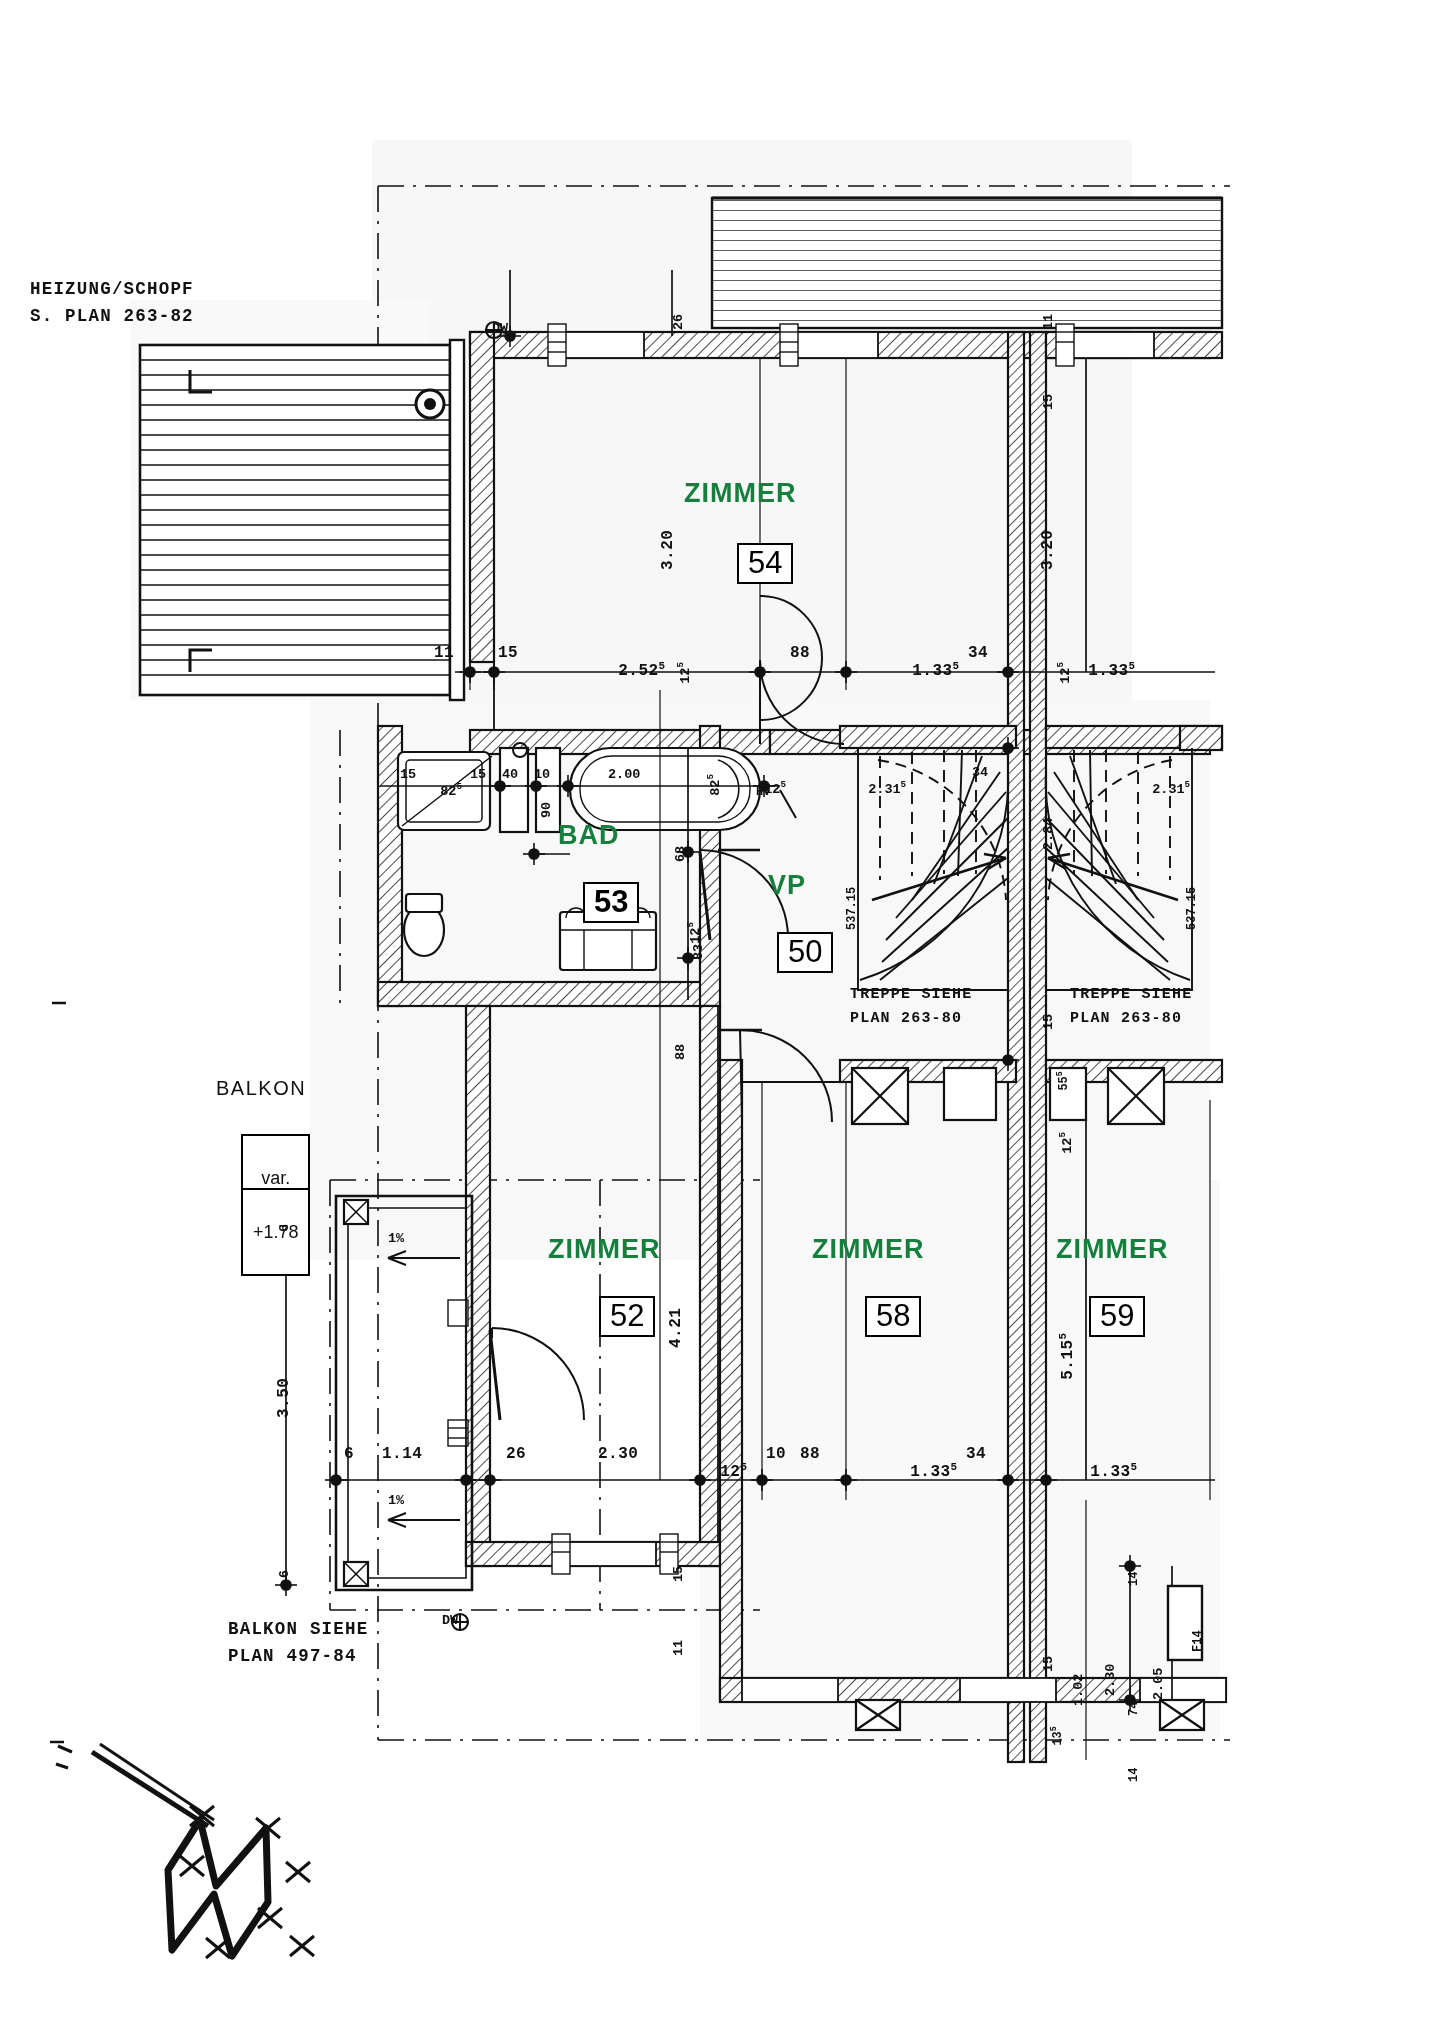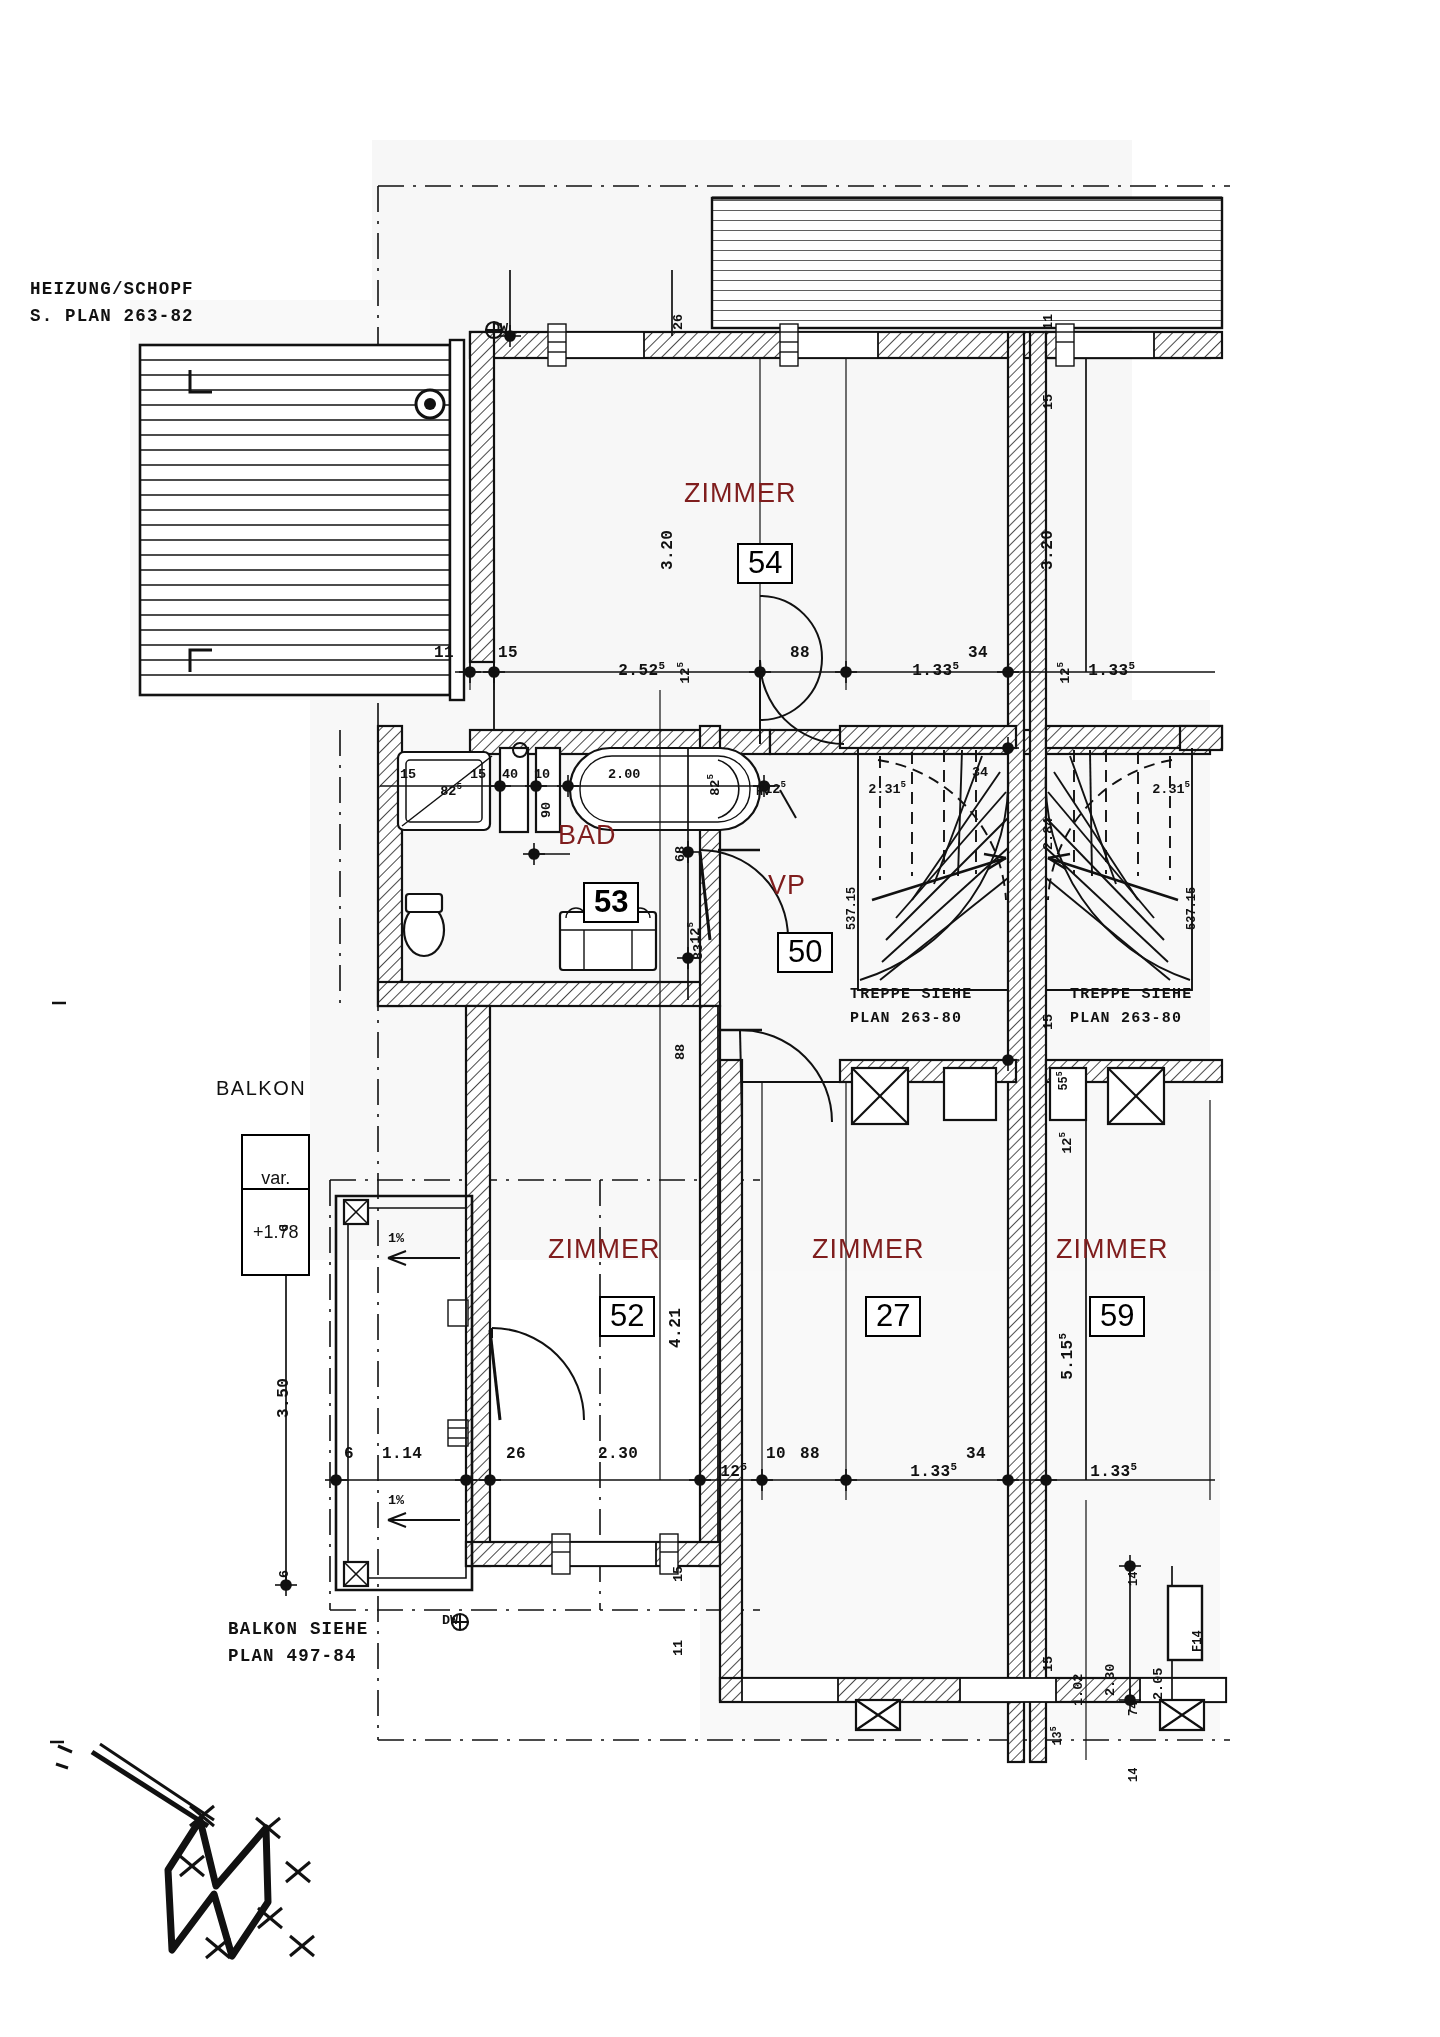--- a/index.html
+++ b/index.html
@@ -4,21 +4,21 @@
 <style>
   html,body{margin:0;padding:0;background:#ffffff;}
   body{
     font-family:"Liberation Sans", sans-serif;
     width:1440px;height:2037px;position:relative;overflow:hidden;
     color:#111;
   }
   #plan{position:absolute;left:0;top:0;width:1440px;height:2037px;}
   .lbl{position:absolute;white-space:pre;line-height:1;}
   
-  .room-name{font-size:27px;letter-spacing:1px;font-weight:400;color:#7f1d1d;}
+  .room-name{font-size:27px;letter-spacing:1px;font-weight:700;color:#15803d;}
   .room-num{
     font-size:31px;border:2.5px solid #000;padding:2px 9px 4px 9px;
     display:inline-block;line-height:1;background:#fff;color:#000;
   }
   .note{font-size:17.5px;letter-spacing:1.2px;line-height:1.35;
         font-family:"Liberation Mono", monospace;font-weight:700;}
   .dim{font-size:16px;font-family:"Liberation Mono", monospace;font-weight:700;letter-spacing:.5px;}
   .dim-sm{font-size:13.5px;font-family:"Liberation Mono", monospace;font-weight:700;}
   .dim-xs{font-size:12px;font-family:"Liberation Mono", monospace;font-weight:700;}
   .vert{transform-origin:0 0;}
@@ -462,21 +462,21 @@
   <span class="room-num">50</span>
 </div>
 
 <div class="lbl room-name" style="left:548px;top:1236px;">ZIMMER</div>
 <div class="lbl" style="left:590px;top:1280px;">
   <span class="room-num">52</span>
 </div>
 
 <div class="lbl room-name" style="left:812px;top:1236px;">ZIMMER</div>
 <div class="lbl" style="left:856px;top:1280px;">
-  <span class="room-num">27</span>
+  <span class="room-num">58</span>
 </div>
 
 <div class="lbl room-name" style="left:1056px;top:1236px;">ZIMMER</div>
 <div class="lbl" style="left:1080px;top:1280px;">
   <span class="room-num">59</span>
 </div>
 
 <div class="lbl balkon-name" style="left:216px;top:1078px;">BALKON</div>
 <div class="lbl" style="left:232px;top:1118px;">
   <div class="balkon-box">

